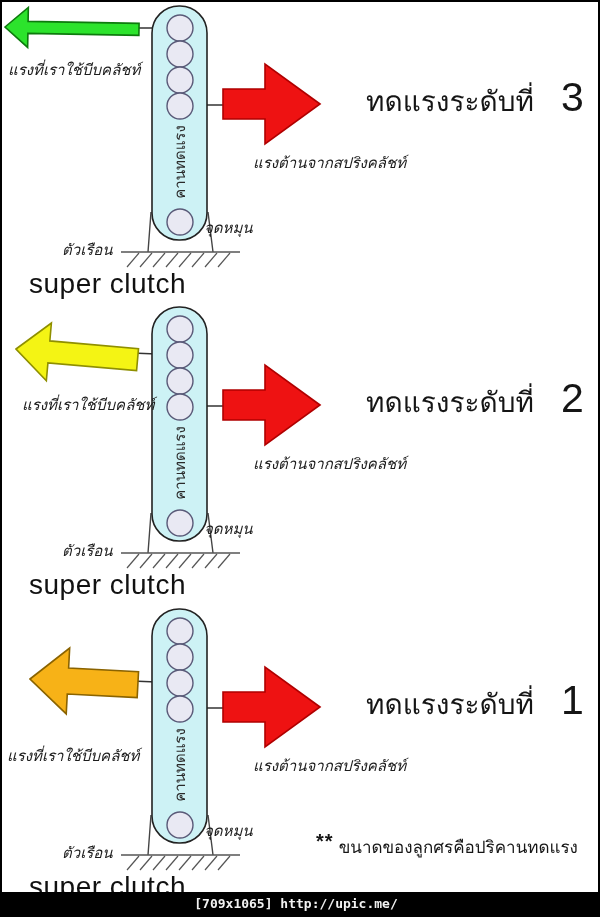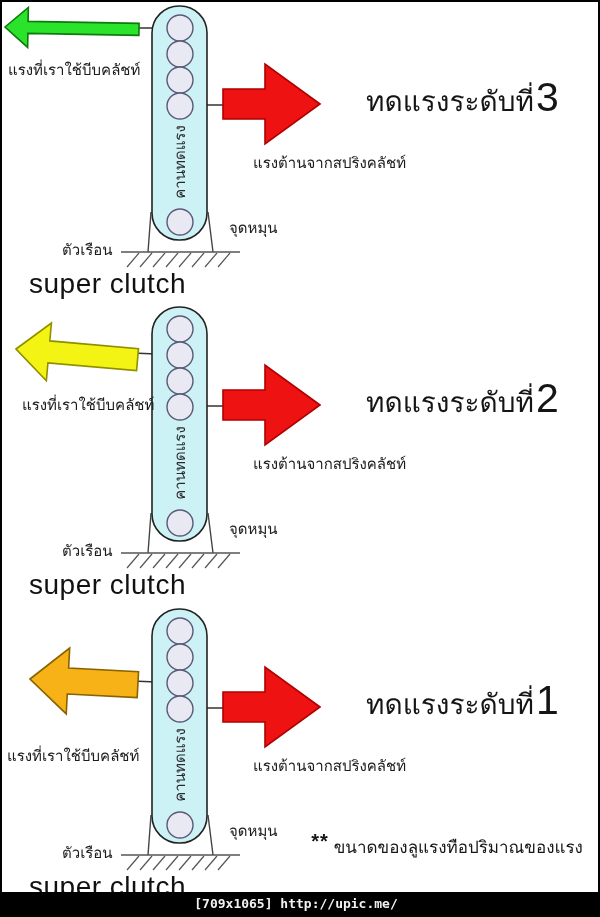--- a/index.html
+++ b/index.html
@@ -4,26 +4,26 @@
 <style>
   html,body { margin:0; padding:0; background:#888; }
   .page {
     position:relative; width:600px; height:917px;
     background:#ffffff; border:2px solid #000; box-sizing:border-box;
     overflow:hidden;
     font-family:"Liberation Sans", sans-serif; color:#151515;
   }
   .panel { position:absolute; left:0; width:596px; height:300px; }
   .panel svg { position:absolute; left:0; top:0; display:block; }
-  .lbl { position:absolute; white-space:nowrap; font-size:15px; color:#1c1c1c; }
+  .lbl { position:absolute; white-space:nowrap; font-size:15px; color:#1c1c1c;font-style:italic; }
   .lbl-right { left:231px; top:149px;margin-left:20px; }
-  .lbl-pivot { left:227px; top:214px; }
+  .lbl-pivot { left:202px; top:214px; }
   .lbl-housing { left:60px; top:236px; }
   .caption { position:absolute; left:27px; top:266px; font-size:28px; color:#111; letter-spacing:0.5px; }
-  .title { position:absolute; left:364px; top:72px; display:flex; align-items:baseline; gap:2px; }
+  .title { position:absolute; left:364px; top:72px; display:flex; align-items:baseline; gap:27px; }
   .title .t { font-size:28px; }
   .title .n { font-size:41px; }
   .p1 .lbl-left { left:6px;  top:56px; }
   .p2 .lbl-left { left:20px; top:90px; }
   .p3 .lbl-left { left:5px;  top:139px; }
   .footnote { position:absolute; left:293px; top:829px; width:304px; text-align:center;
               font-size:17px; line-height:30px; color:#161616; }
   .footnote .marker { font-size:20px; font-weight:bold; position:relative; top:-5px; margin-right:5px; letter-spacing:1px; }
   .watermark-bar { position:absolute; left:0; right:0; bottom:0; height:23px; background:#000;
                    display:flex; align-items:center; justify-content:center; padding-right:8px; box-sizing:border-box; }
@@ -154,20 +154,20 @@
     <div class="lbl lbl-pivot">จุดหมุน</div>
     <div class="lbl lbl-housing">ตัวเรือน</div>
     <div class="caption">super clutch</div>
     <div class="title">
       <span class="t">ทดแรงระดับที่</span>
       <span class="n">1</span>
     </div>
   </div>
 
   <div class="footnote">
-    <div><span class="marker">**</span><span>ขนาดของลูแรงทือปริมาณของแรง</span></div>
+    <div><span class="marker">**</span><span>ขนาดของลูกศรคือปริคานทดแรง</span></div>
   </div>
 
   <div class="watermark-bar">
     <span>[709x1065] http://upic.me/</span>
   </div>
 
 </div>
 
 </body></html>

